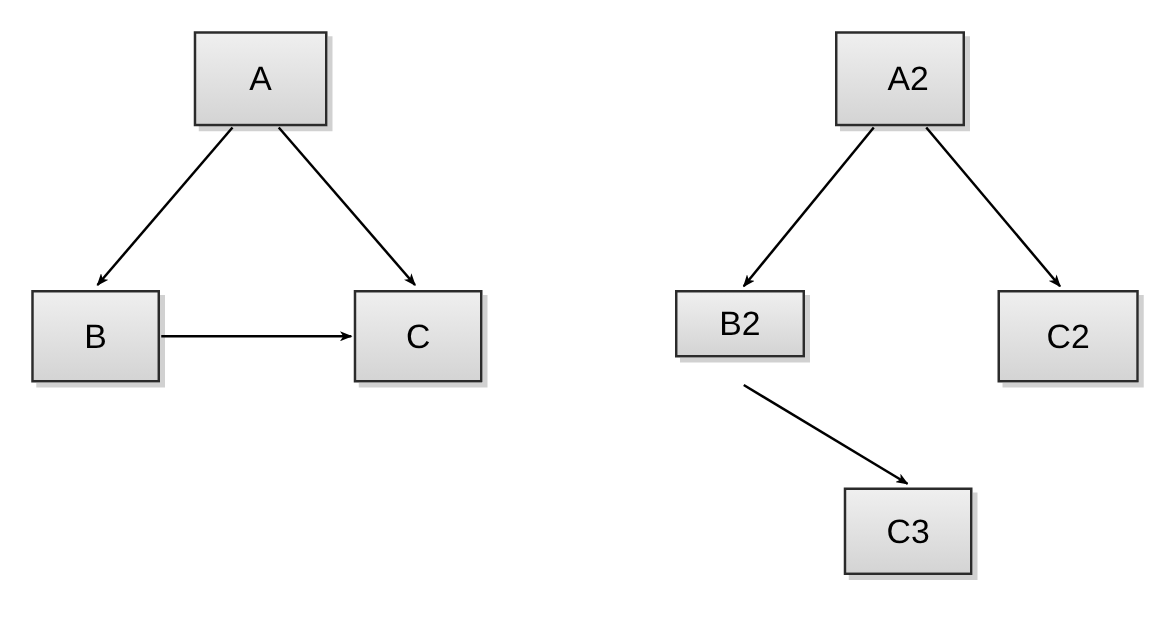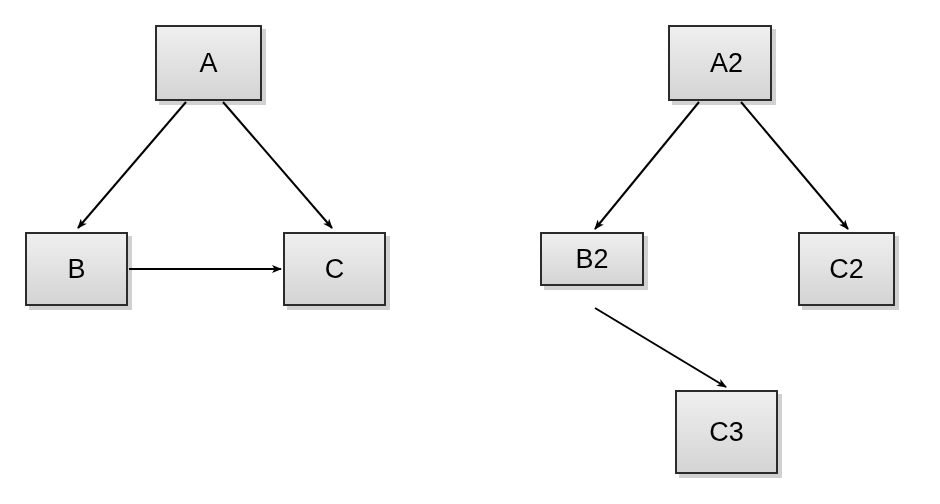--- a/index.html
+++ b/index.html
@@ -75,21 +75,21 @@
       </div>
       <div class="node" style="left: 283px; top: 232px; width: 103px; height: 74px; border-color: rgb(43, 43, 43); background: linear-gradient(rgb(239, 239, 239) 0%, rgb(212, 212, 212) 100%);">
         <span class="node-label">C</span>
       </div>
       <div class="node" style="left: 668px; top: 25px; width: 104px; height: 76px; border-color: rgb(43, 43, 43); background: linear-gradient(rgb(239, 239, 239) 0%, rgb(212, 212, 212) 100%); padding-left: 13px;">
         <span class="node-label">A2</span>
       </div>
       <div class="node" style="left: 540px; top: 232px; width: 104px; height: 54px; border-color: rgb(43, 43, 43); background: linear-gradient(rgb(239, 239, 239) 0%, rgb(212, 212, 212) 100%);">
         <span class="node-label">B2</span>
       </div>
-      <div class="node" style="left: 798px; top: 232px; width: 97px; height: 74px; border-color: rgb(43, 43, 43); background: linear-gradient(rgb(239, 239, 239) 0%, rgb(212, 212, 212) 100%);">
+      <div class="node" style="left: 798px; top: 232px; width: 113px; height: 74px; border-color: rgb(43, 43, 43); background: linear-gradient(rgb(239, 239, 239) 0%, rgb(212, 212, 212) 100%);">
         <span class="node-label">C2</span>
       </div>
-      <div class="node" style="left: 675px; top: 390px; width: 103px; height: 84px; border-color: rgb(43, 43, 43); background: linear-gradient(rgb(239, 239, 239) 0%, rgb(212, 212, 212) 100%);">
+      <div class="node" style="left: 675px; top: 390px; width: 103px; height: 70px; border-color: rgb(43, 43, 43); background: linear-gradient(rgb(239, 239, 239) 0%, rgb(212, 212, 212) 100%);">
         <span class="node-label">C3</span>
       </div>
     </div>
 
 </div>
 
 </body></html>

